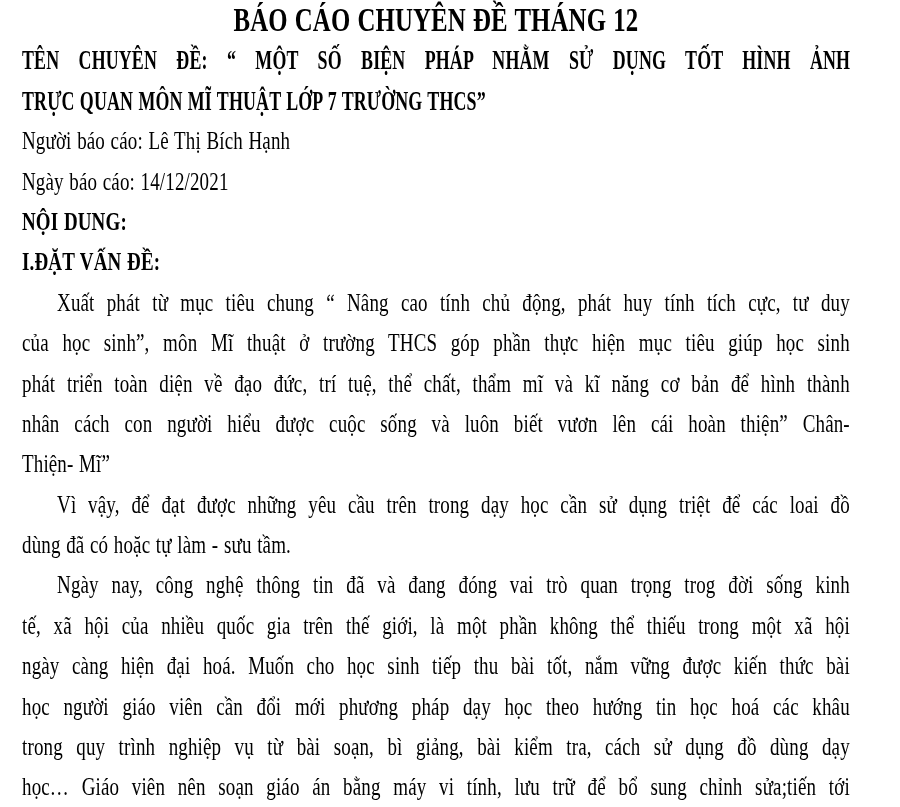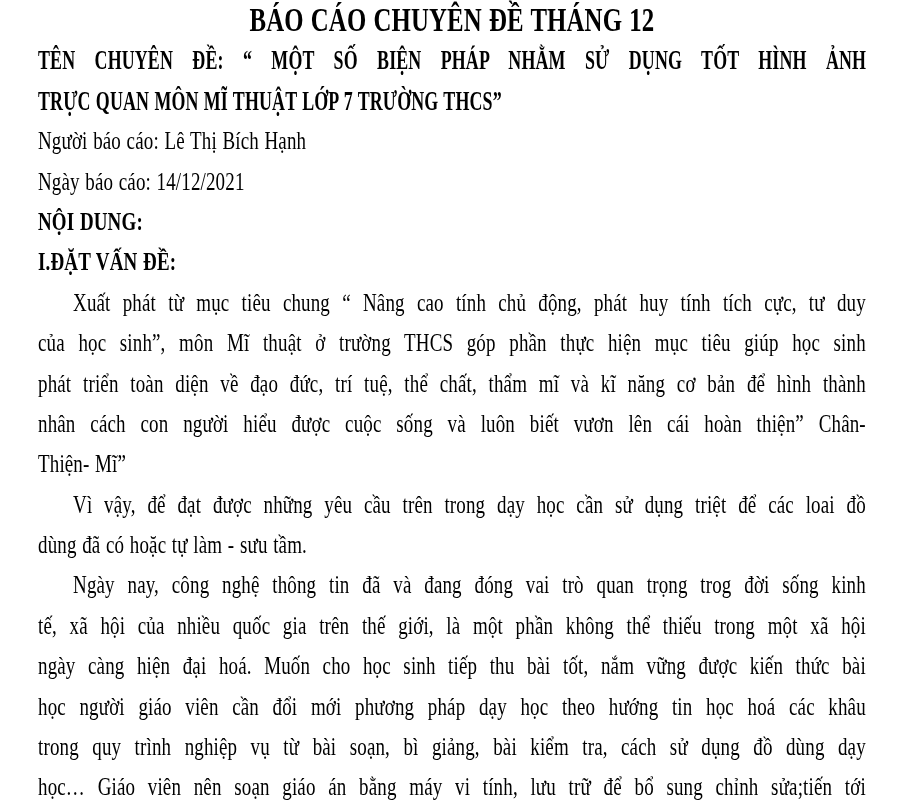--- a/index.html
+++ b/index.html
@@ -10,21 +10,21 @@
   .page {
     position: relative;
     width: 900px;
     height: 807px;
     background: #ffffff;
     color: #000000;
     overflow: hidden;
     font-family: "Liberation Serif", "DejaVu Serif", serif;
   }
   .content {
-    padding-left: 38px;
+    padding-left: 22px;
     width: 828px;
   }
   
   .squeeze {
     transform-origin: 0 0;
   }
   .sq-body {
     width: 1134px;
     transform: scaleX(0.73);
   }

